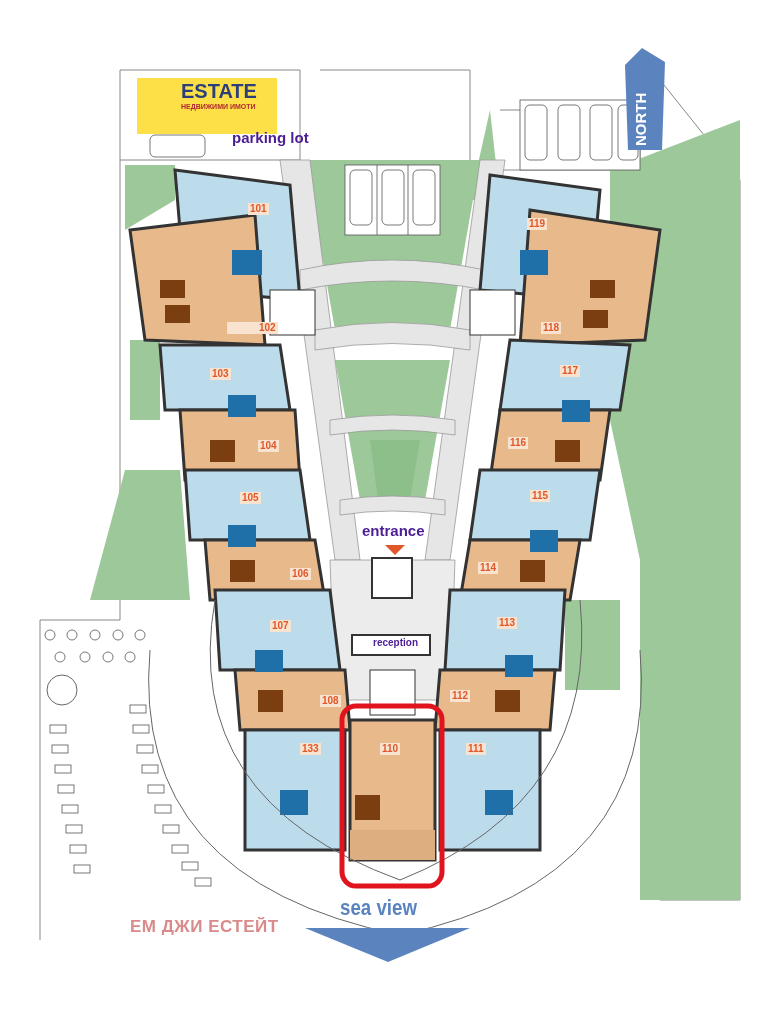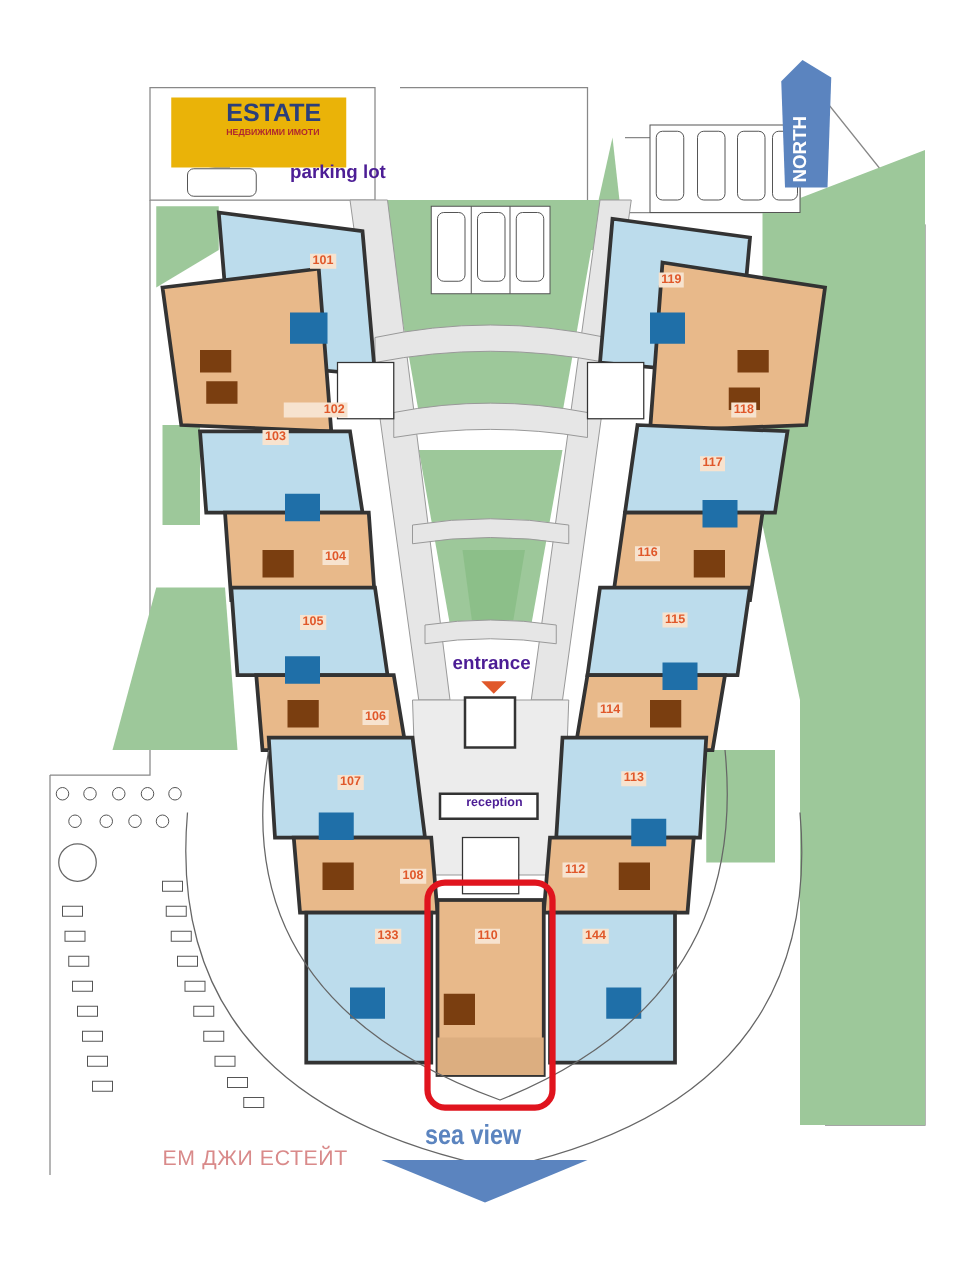--- a/index.html
+++ b/index.html
@@ -1,24 +1,24 @@
 <!DOCTYPE html>
 <html><head>
 <meta charset="utf-8">
 <style>
   html,body{margin:0;padding:0;background:#ffffff;}
   body{width:768px;height:1024px;position:relative;overflow:hidden;font-family:"Liberation Sans",sans-serif;}
   .lbl{position:absolute;font-family:"Liberation Sans",sans-serif;font-weight:bold;color:#4c1d95;}
   .unit-num{position:absolute;font-family:"Liberation Sans",sans-serif;font-size:10px;font-weight:bold;color:#e0582a;background:#f7e3cf;padding:0 2px;line-height:12px;}
   #plan{position:absolute;left:0;top:0;}
-  .logo-box{position:absolute;left:137px;top:78px;width:140px;height:56px;background:#eab308;}
+  .logo-box{position:absolute;left:137px;top:78px;width:140px;height:56px;background:#fde047;}
   .logo-estate{position:absolute;left:44px;top:2px;font-size:20px;font-weight:bold;color:#2b3f7a;letter-spacing:0px;}
   .logo-sub{position:absolute;left:44px;top:25px;font-size:7px;font-weight:bold;color:#b0282e;}
   .north{position:absolute;font-family:"Liberation Sans",sans-serif;font-weight:bold;color:#ffffff;font-size:15px;transform:rotate(-90deg);transform-origin:left top;}
-  .watermark{position:absolute;left:130px;top:917px;font-size:17px;font-weight:normal;color:#d98a8a;letter-spacing:0.5px;}
+  .watermark{position:absolute;left:130px;top:917px;font-size:17px;font-weight:bold;color:#d98a8a;letter-spacing:0.5px;}
   .seaview{position:absolute;left:340px;top:895px;font-size:22px;font-weight:bold;color:#5b84bf;font-family:"Liberation Sans",sans-serif;transform:scaleX(0.85);transform-origin:left top;}
 </style>
 </head>
 <body>
 
 <svg id="plan" width="768" height="1024" viewBox="0 0 768 1024" xmlns="http://www.w3.org/2000/svg">
 
   <g fill="none" stroke="#888" stroke-width="1">
     <path d="M120 70 L300 70 L300 160 L120 160 Z"></path>
     <path d="M120 160 L120 620 L40 620"></path>
@@ -188,32 +188,32 @@
   <span class="logo-sub">НЕДВИЖИМИ ИМОТИ</span>
 </div>
 
 <div class="lbl" style="left:232px;top:129px;font-size:15px;">parking lot</div>
 <div class="north" style="left:632px;top:146px;">NORTH</div>
 <div class="lbl" style="left:362px;top:522px;font-size:15px;">entrance</div>
 <div class="lbl" style="left:373px;top:637px;font-size:10px;">reception</div>
 
 <span class="unit-num" style="left:248px;top:203px;">101</span>
 <span class="unit-num" style="left:227px;top:322px;padding-left:32px;">102</span>
-<span class="unit-num" style="left:210px;top:344px;">103</span>
+<span class="unit-num" style="left:210px;top:368px;">103</span>
 <span class="unit-num" style="left:258px;top:440px;">104</span>
 <span class="unit-num" style="left:240px;top:492px;">105</span>
 <span class="unit-num" style="left:290px;top:568px;">106</span>
 <span class="unit-num" style="left:270px;top:620px;">107</span>
 <span class="unit-num" style="left:320px;top:695px;">108</span>
 <span class="unit-num" style="left:300px;top:743px;">133</span>
 <span class="unit-num" style="left:380px;top:743px;">110</span>
-<span class="unit-num" style="left:466px;top:743px;">144</span>
+<span class="unit-num" style="left:466px;top:743px;">111</span>
 <span class="unit-num" style="left:450px;top:690px;">112</span>
 <span class="unit-num" style="left:497px;top:617px;">113</span>
 <span class="unit-num" style="left:478px;top:562px;">114</span>
 <span class="unit-num" style="left:530px;top:490px;">115</span>
 <span class="unit-num" style="left:508px;top:437px;text-align:center;">116</span>
 <span class="unit-num" style="left:560px;top:365px;">117</span>
-<span class="unit-num" style="left:541px;top:322px;margin-left:44px;">118</span>
+<span class="unit-num" style="left:541px;top:322px;">118</span>
 <span class="unit-num" style="left:527px;top:218px;">119</span>
 
 <div class="seaview">sea view</div>
 <div class="watermark">ЕМ ДЖИ ЕСТЕЙТ</div>
 
 </body></html>

